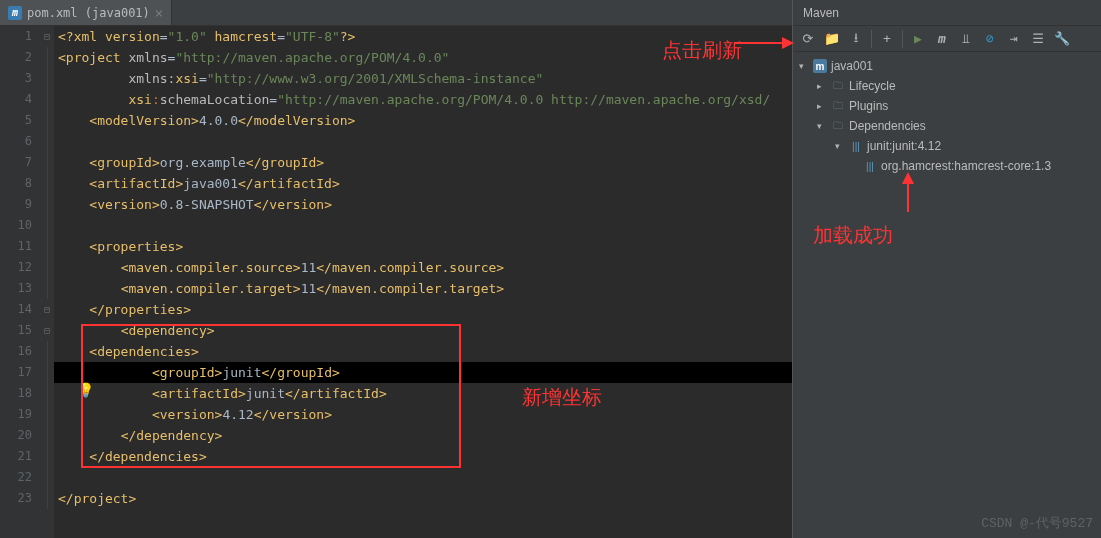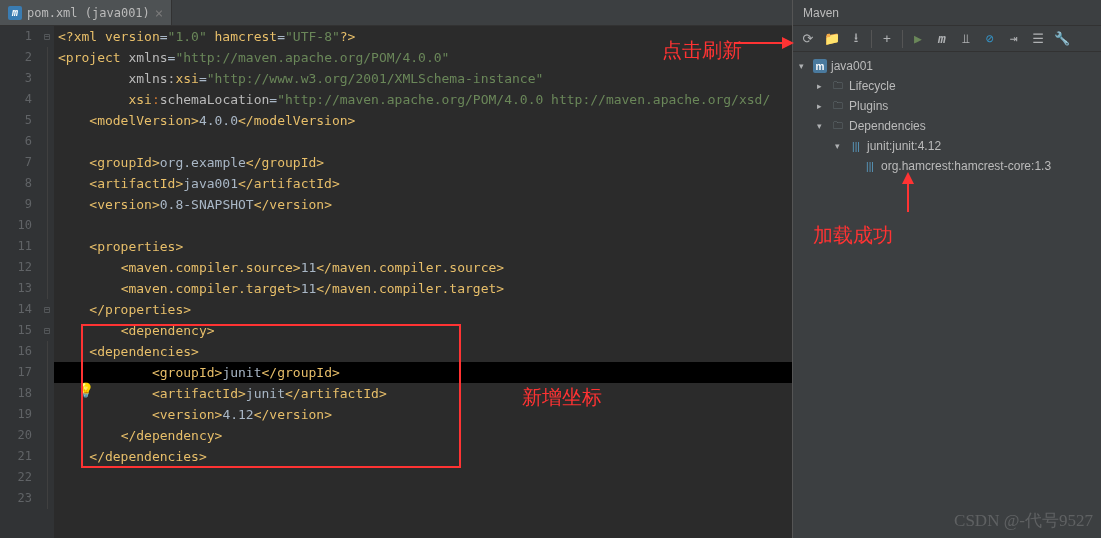--- a/index.html
+++ b/index.html
@@ -196,22 +196,22 @@
       font-size: 10px;
     }
     .ti-root { background: #4a7a9e; color: #fff; font-weight: bold; border-radius: 2px; }
     .ti-folder { color: #87939a; }
     .ti-lib { color: #5a9ec4; }
     .watermark {
       position: absolute;
       bottom: 6px;
       right: 8px;
       color: rgba(200,200,200,0.25);
-      font-size: 17px;
-      font-family: Liberation Serif, serif;
+      font-size: 13px;
+      font-family: Liberation Mono, monospace;
       pointer-events: none;
       margin-top: 16px;
     }
     .arrow-svg {
       position: absolute;
       pointer-events: none;
     }
   </style>
 </head>
 <body>
@@ -339,20 +339,21 @@
         <div class="code-line"><span class="t-text">        </span><span class="t-tag">&lt;maven.compiler.target&gt;</span><span class="t-text">11</span><span class="t-tag">&lt;/maven.compiler.target&gt;</span></div>
         <div class="code-line"><span class="t-text">    </span><span class="t-tag">&lt;/properties&gt;</span></div>
         <div class="code-line"><span class="t-text">        </span><span class="t-tag">&lt;dependency&gt;</span></div>
         <div class="code-line"><span class="t-text">    </span><span class="t-tag">&lt;dependencies&gt;</span></div>
         <div class="code-line active"><span class="t-text">            </span><span class="t-tag">&lt;groupId&gt;</span><span class="t-text">junit</span><span class="t-tag">&lt;/groupId&gt;</span></div>
         <div class="code-line"><span class="t-text">            </span><span class="t-tag">&lt;artifactId&gt;</span><span class="t-text">junit</span><span class="t-tag">&lt;/artifactId&gt;</span></div>
         <div class="code-line"><span class="t-text">            </span><span class="t-tag">&lt;version&gt;</span><span class="t-text">4.12</span><span class="t-tag">&lt;/version&gt;</span></div>
         <div class="code-line"><span class="t-text">        </span><span class="t-tag">&lt;/dependency&gt;</span></div>
         <div class="code-line"><span class="t-text">    </span><span class="t-tag">&lt;/dependencies&gt;</span></div>
         <div class="code-line"><span class="t-text"></span></div>
+        <div class="code-line"><span class="t-tag">&lt;/project&gt;</span></div>
       </div>
   </div>
 </div>
 
 <div class="maven-panel">
   <div class="maven-header">Maven</div>
   <div class="maven-toolbar">
     <div class="toolbar-btn">⟳</div>
     <div class="toolbar-btn">📁</div>
     <div class="toolbar-btn">⭳</div>

